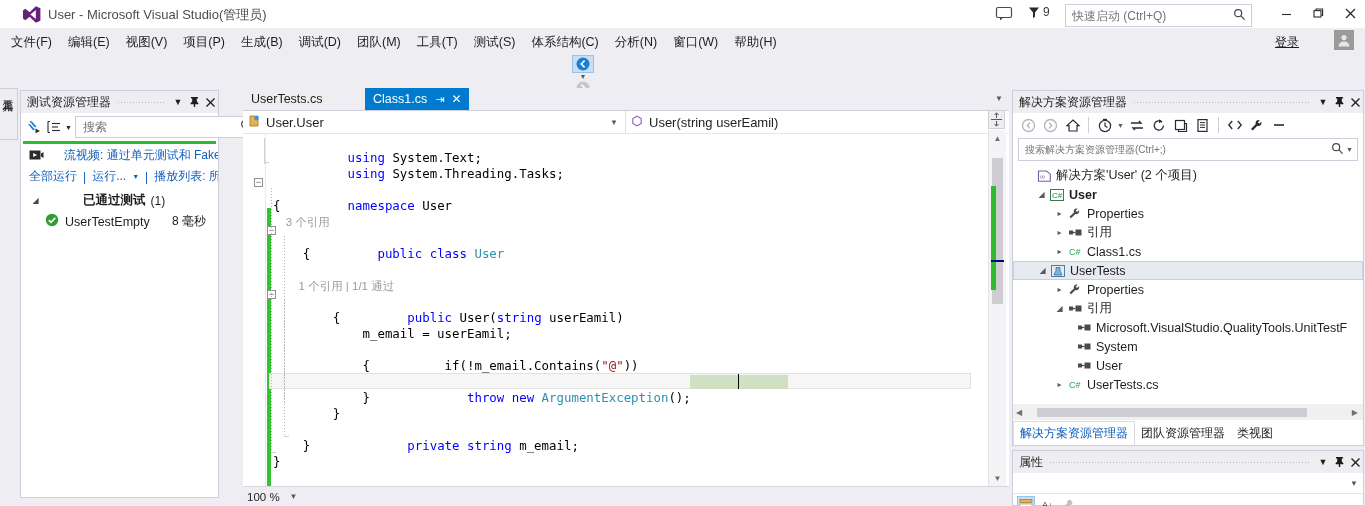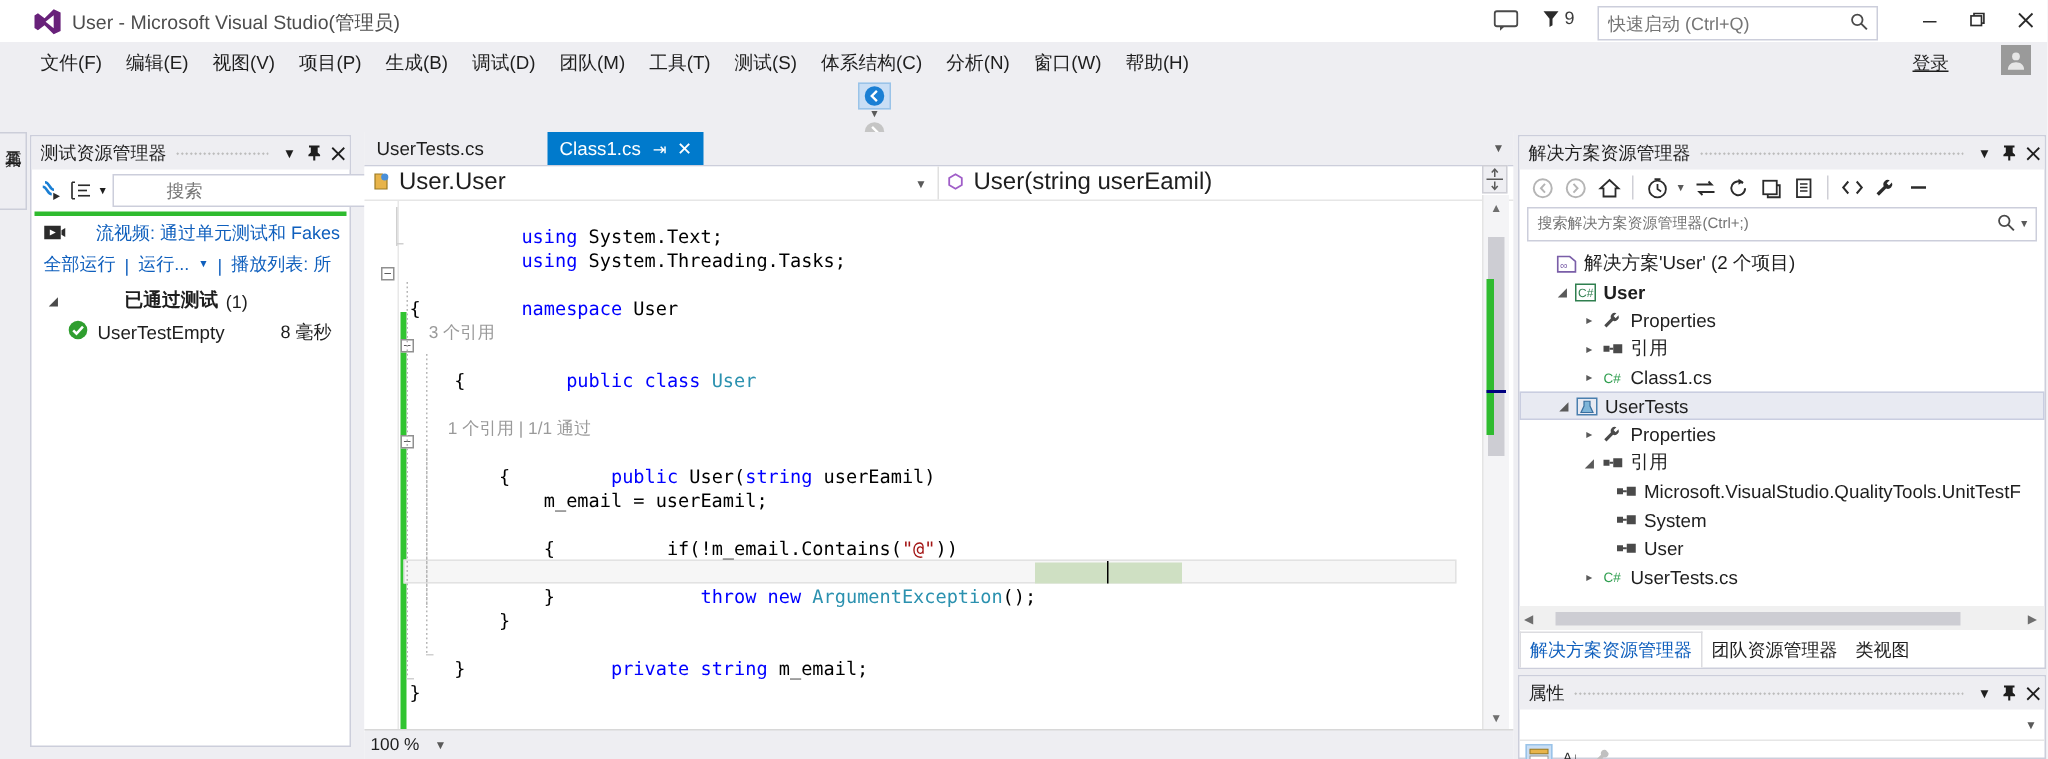--- a/index.html
+++ b/index.html
@@ -21,21 +21,21 @@
   .notif .cnt{font-size:12px;color:#3b3b3b;}
   .quick{position:absolute;left:1065px;top:4px;width:185px;height:21px;background:#fff;border:1px solid #cccedb;display:flex;align-items:center;}
   .quick input{border:0;outline:0;flex:1;font-size:12px;color:#737373;background:transparent;padding-left:6px;font-family:inherit;}
   .quick .mag{margin-right:5px;}
   .wbtn{position:absolute;top:0;width:30px;height:26px;display:flex;align-items:center;justify-content:center;}
   .wmin{left:1271px;} .wmax{left:1303px;} .wcls{left:1335px;}
   .signin{position:absolute;left:1275px;top:34px;font-size:12px;color:#1e1e1e;text-decoration:underline;}
   .avatar{position:absolute;left:1334px;top:30px;width:20px;height:20px;background:#9a9a9a;display:flex;align-items:center;justify-content:center;}
 
   
-  .menubar{position:absolute;left:0;top:30px;height:24px;display:flex;align-items:center;padding-left:19px;}
+  .menubar{position:absolute;left:0;top:30px;height:24px;display:flex;align-items:center;padding-left:3px;}
   .menu-item{font-size:12.5px;color:#1e1e1e;padding:3px 8px;white-space:nowrap;}
 
   
   .toolbar{position:absolute;left:0;top:55px;width:1166px;height:30px;background:#eeeef2;display:flex;align-items:center;flex-direction:column;}
   .grip{width:10px;height:18px;margin-left:6px;margin-right:2px;
         background-image:radial-gradient(#b8b8b8 1px, transparent 1px);
         background-size:3px 3px;}
   .tb-sep{width:1px;height:18px;background:#cfcfd6;margin:0 5px;}
   .tb-ic{width:22px;height:22px;display:flex;align-items:center;justify-content:center;}
   .tb-ic.sel{background:#c9def5;border:1px solid #9ac3e8;box-sizing:border-box;}
@@ -45,30 +45,30 @@
   .combo{width:70px;height:20px;background:#fff;border:1px solid #cccedb;display:flex;align-items:center;
          justify-content:space-between;padding:0 4px;font-size:12px;color:#1e1e1e;margin:0 2px;}
   .combo .c{font-size:7px;color:#5a5a5a;}
   .ovf{width:12px;height:22px;display:flex;align-items:flex-end;justify-content:center;font-size:8px;color:#5a5a5a;padding-bottom:2px;}
 
   
   .vtab{position:absolute;left:0;top:88px;width:18px;height:52px;background:#eeeef2;border:1px solid #ccced9;border-left:0;box-sizing:border-box;}
   .vtab span{display:block;writing-mode:vertical-rl;font-size:11px;color:#1e1e1e;padding:3px 2px;line-height:1;}
 
   
-  .testpane{position:absolute;left:20px;top:90px;width:214px;height:408px;background:#ffffff;border:1px solid #cccedb;box-sizing:border-box;}
+  .testpane{position:absolute;left:20px;top:90px;width:199px;height:408px;background:#ffffff;border:1px solid #cccedb;box-sizing:border-box;}
   .pane-hdr{height:22px;display:flex;align-items:center;background:#eeeef2;padding-left:6px;}
   .pane-title{font-size:12px;color:#1e1e1e;white-space:nowrap;}
   .dots{flex:1;height:14px;margin:0 6px;
         background-image:radial-gradient(#b8b8b8 0.7px, transparent 0.7px);
         background-size:3px 3px;background-position:0 6px;background-repeat:repeat-x;}
   .hdr-btn{width:16px;height:18px;display:flex;align-items:center;justify-content:center;font-size:9px;color:#1e1e1e;}
   .te-toolbar{height:28px;display:flex;align-items:center;gap:3px;padding:0 5px;border-bottom:0;}
   .te-search{flex:1;height:20px;background:#fff;border:1px solid #cccedb;display:flex;align-items:center;padding:0 3px;}
-  .te-search input{border:0;outline:0;flex:1;font-size:12px;color:#6d6d6d;padding-left:4px;background:transparent;font-family:inherit;margin-left:28px;}
+  .te-search input{border:0;outline:0;flex:1;font-size:12px;color:#6d6d6d;padding-left:4px;background:transparent;font-family:inherit;}
   .greenbar{height:3px;background:#2fbb2f;margin:0 2px 0 2px;}
   .te-link-row{display:flex;align-items:center;gap:20px;padding:3px 8px;font-size:12px;color:#0f5fbd;white-space:nowrap;overflow:hidden;}
   .te-row2{display:flex;align-items:center;gap:6px;padding:1px 8px;font-size:12px;color:#0f5fbd;white-space:nowrap;overflow:hidden;}
   .te-group{display:flex;align-items:center;gap:5px;padding:6px 8px 1px 8px;}
   .te-group .tri{font-size:8px;color:#4a4a4a;}
   .te-group .gname{font-size:12.5px;color:#1e1e1e;font-weight:bold;margin-left:36px;}
   .te-group .gcnt{font-size:12px;color:#1e1e1e;}
   .te-test{display:flex;align-items:center;padding:3px 8px 3px 24px;}
   .te-test .tname{font-size:12.5px;color:#1e1e1e;margin-left:6px;flex:1;}
   .te-test .tdur{font-size:12px;color:#1e1e1e;padding-right:4px;}
@@ -80,21 +80,21 @@
   .etab.inactive{left:0;color:#1e1e1e;background:#eeeef2;}
   .etab.active{left:122px;background:#007acc;color:#ffffff;}
   .etab .pin{margin-left:8px;font-size:11px;}
   .etab .x{margin-left:7px;font-size:12px;}
   .tabstrip .dd{position:absolute;right:6px;top:6px;font-size:8px;color:#5a5a5a;}
 
   .navbar{position:absolute;left:0;top:23px;width:766px;height:23px;background:#fff;border-bottom:1px solid #e6e6e6;display:flex;box-sizing:border-box;}
   .navsel{height:22px;display:flex;align-items:center;padding:0 4px;box-sizing:border-box;}
   .navsel.left{width:383px;border-right:1px solid #e0e0e0;}
   .navsel.right{flex:1;}
-  .navsel .txt{font-size:16px;color:#1e1e1e;margin-left:5px;flex:1;white-space:nowrap;}
+  .navsel .txt{font-size:13px;color:#1e1e1e;margin-left:5px;flex:1;white-space:nowrap;}
   .navsel .c{font-size:8px;color:#5a5a5a;margin-right:3px;}
 
   .codearea{position:absolute;left:0;top:46px;width:766px;height:440px;background:#fff;overflow:hidden;}
   .gutter-margin{position:absolute;left:0;top:0;width:22px;height:440px;background:#fff;border-right:1px solid #e8e8e8;}
   .changebar{position:absolute;left:24px;width:4px;background:#31c431;}
   .code{position:absolute;left:30px;top:0;font-family:"DejaVu Sans Mono","Liberation Mono",monospace;font-size:12.4px;line-height:16px;white-space:pre;}
   .cl{position:absolute;left:0;white-space:pre;}
   .k{color:#0000ff;}           
   .t{color:#2b91af;}           
   .s{color:#a31515;}           

